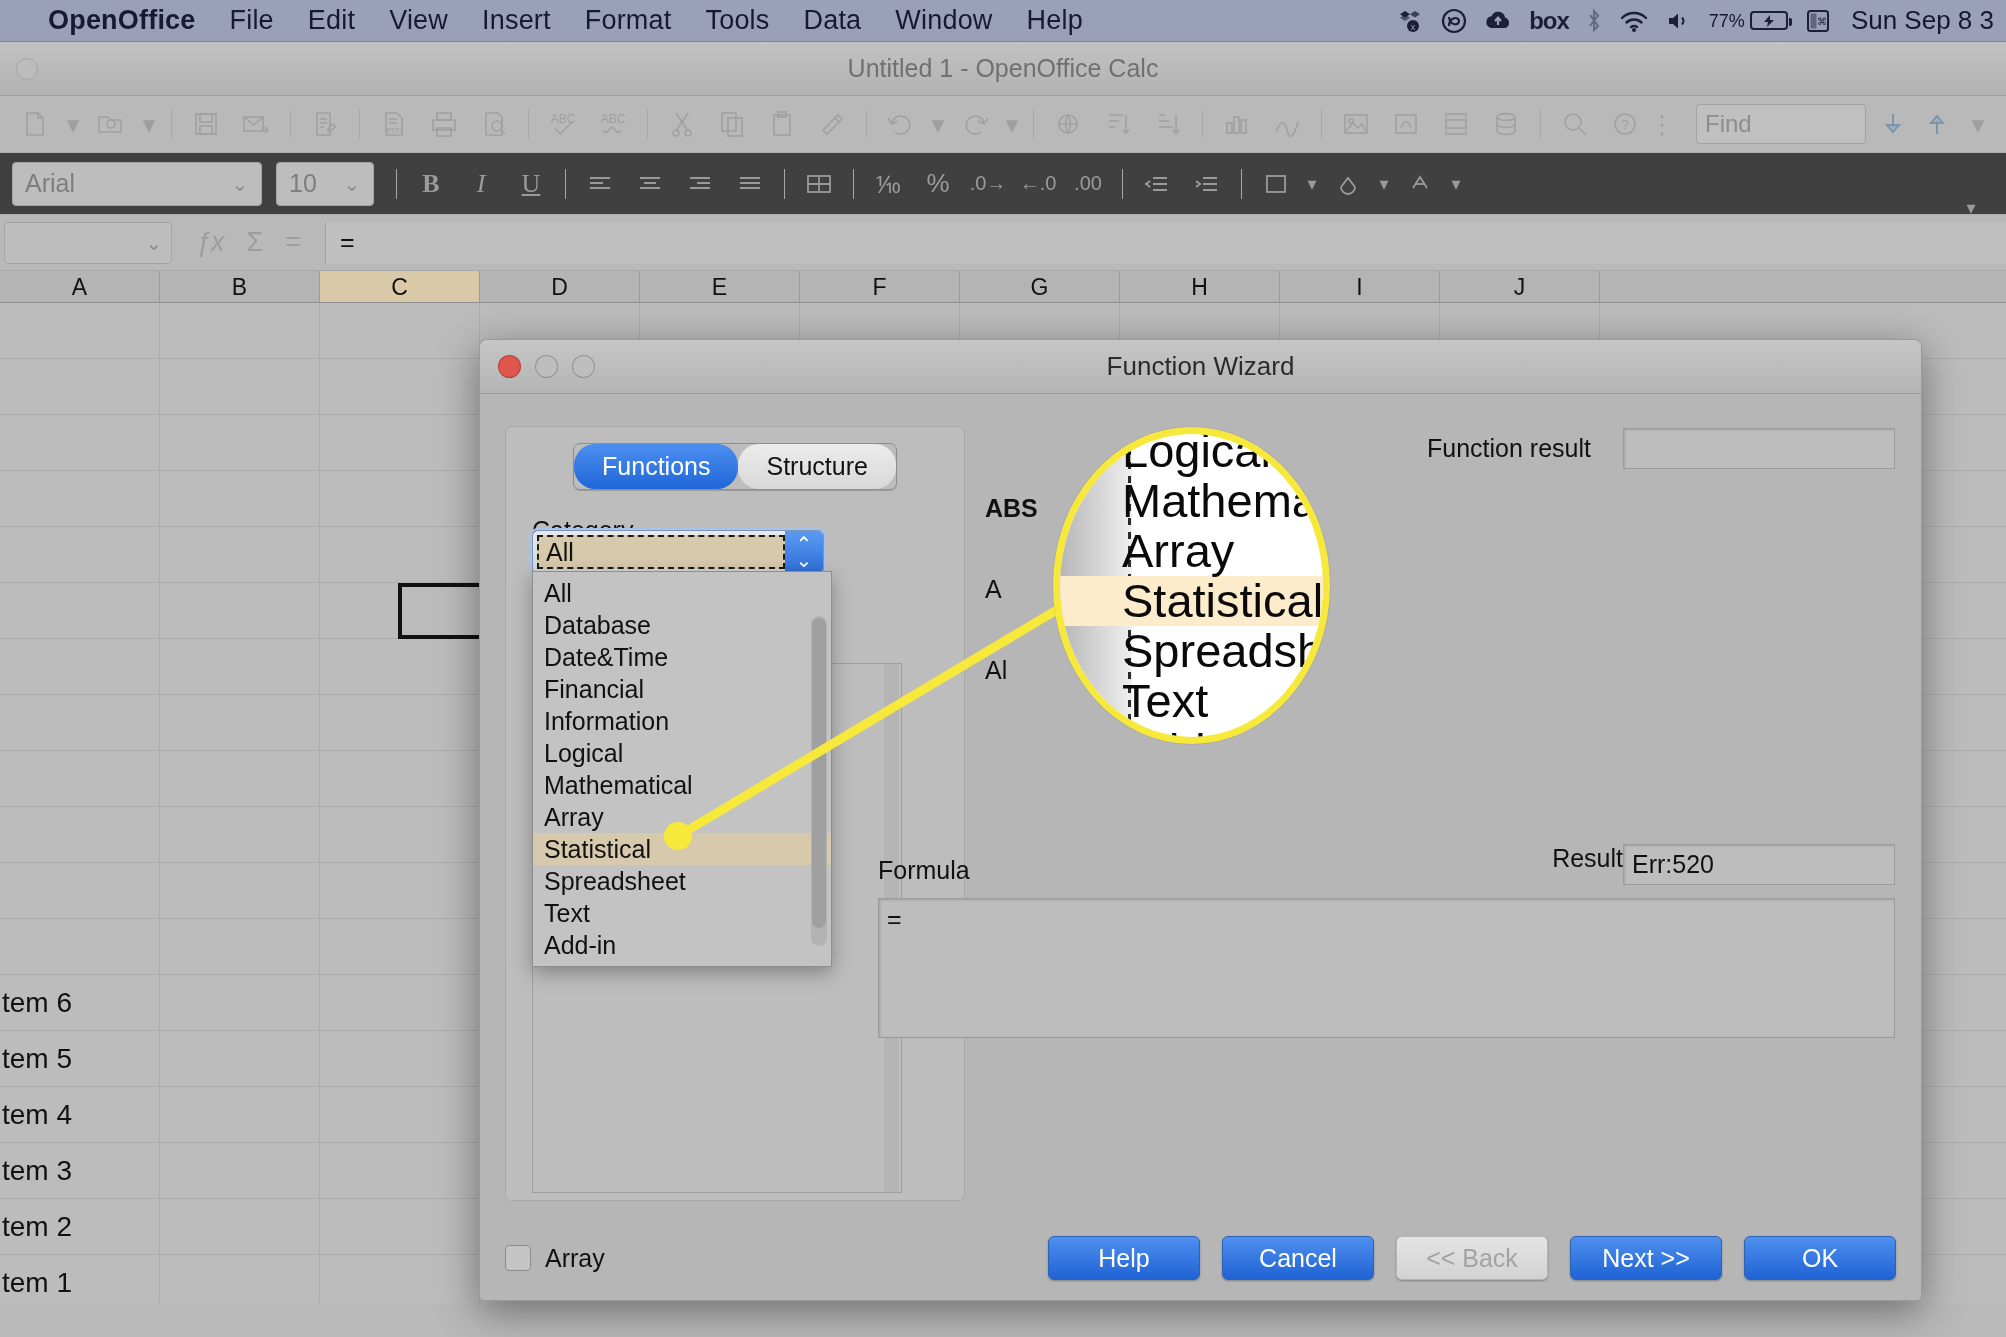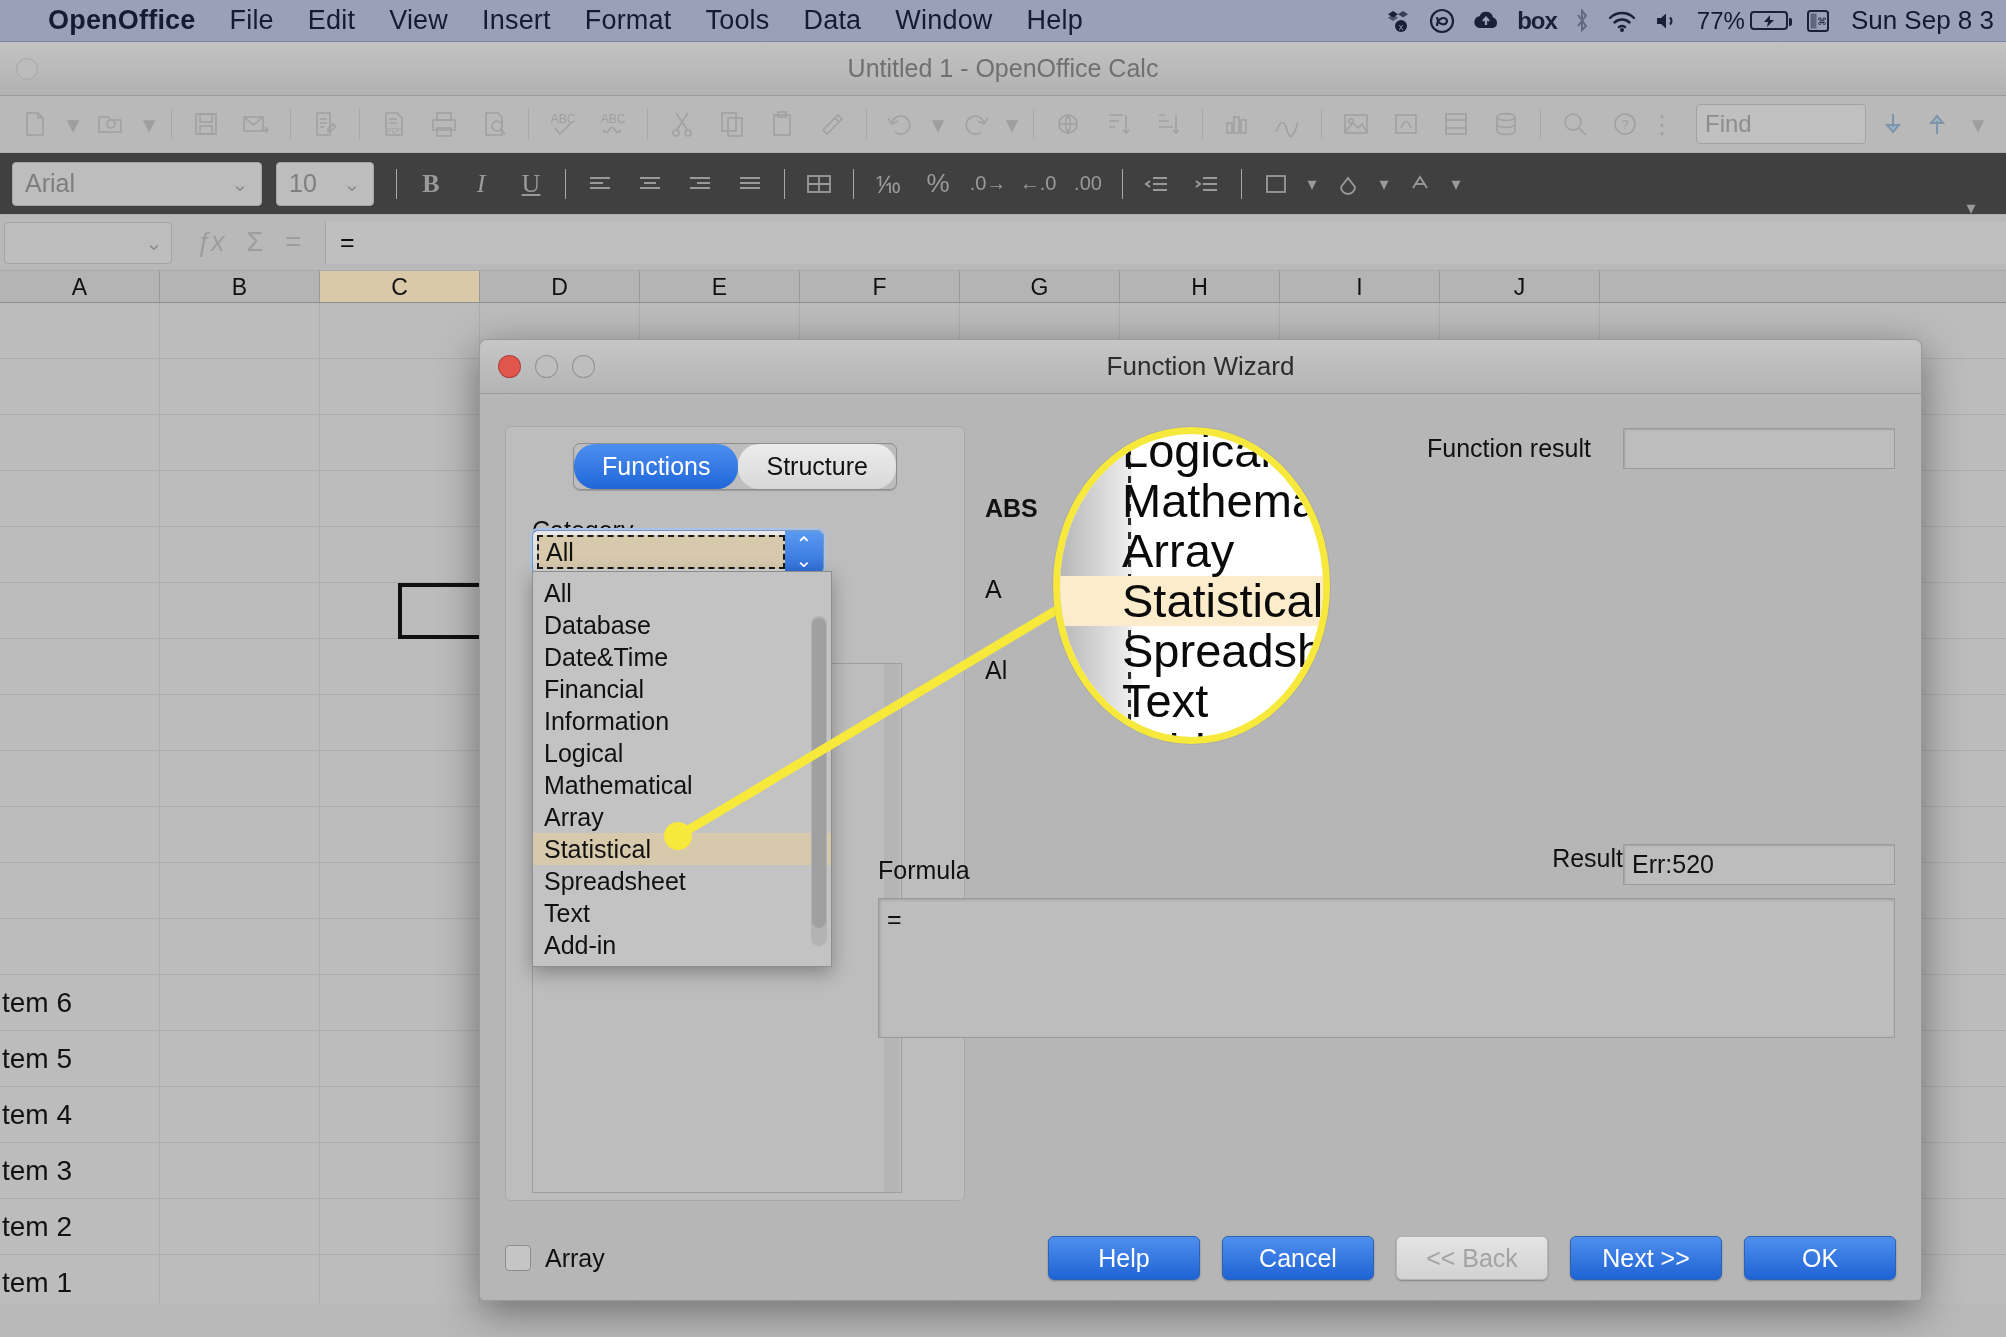--- a/index.html
+++ b/index.html
@@ -311,21 +311,21 @@
             <circle cx="15" cy="21" r="2" fill="#1b1f38"></circle>
           </svg>
       </div>
       <div class="si">
         <svg width="26" height="22" viewBox="0 0 26 22">
             <path d="M3 8 H7 L12 3.5 V18.5 L7 14 H3 Z" fill="#1b1f38"></path>
             <path d="M16 7.5 A5 5 0 0 1 16 14.5" fill="none" stroke="#1b1f38" stroke-width="2.2"></path>
           </svg>
       </div>
       <div class="si batt">
-        <span style="font-size:24px;color:#15182f;">77%</span>
+        <span style="font-size:18px;color:#15182f;">77%</span>
         <span class="battbox">
           <svg width="18" height="14" viewBox="0 0 18 14">
               <path d="M10 1 L4 8 H8 L7 13 L14 6 H10 Z" fill="#1b1f38"></path>
             </svg>
         </span>
       </div>
       <div class="si">
         <svg width="26" height="26" viewBox="0 0 26 26">
             <rect x="3" y="3" width="20" height="20" rx="2.5" fill="none" stroke="#1b1f38" stroke-width="2"></rect>
             <rect x="5.5" y="5.5" width="6" height="15" fill="#1b1f38" opacity=".45"></rect>

